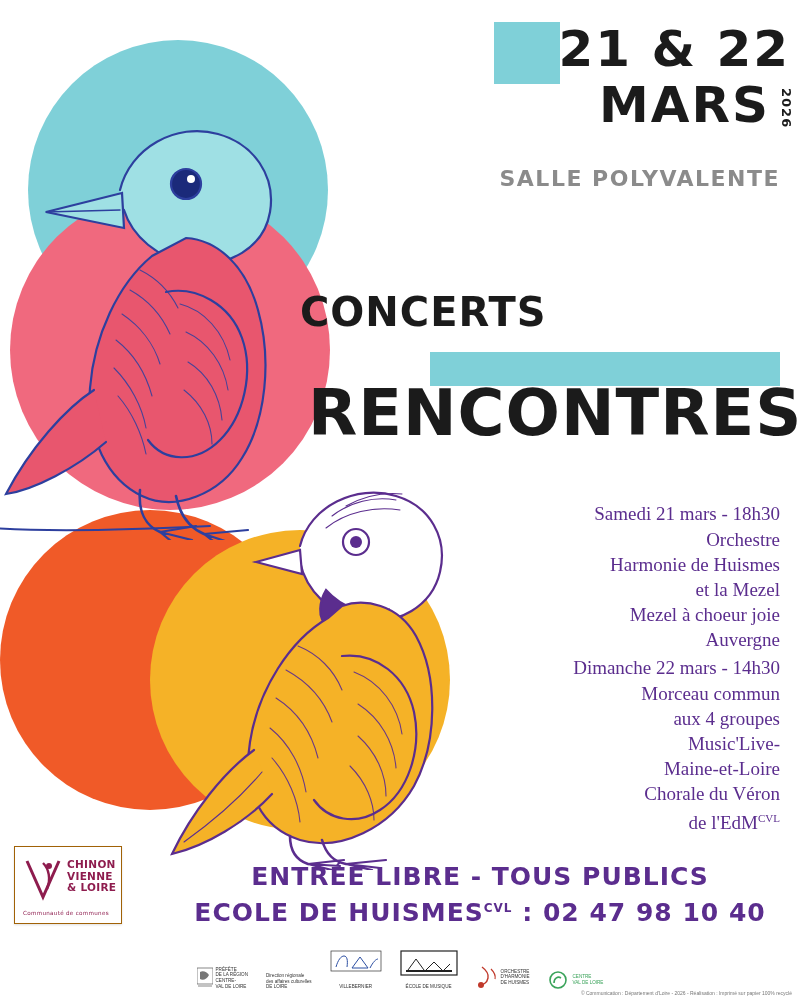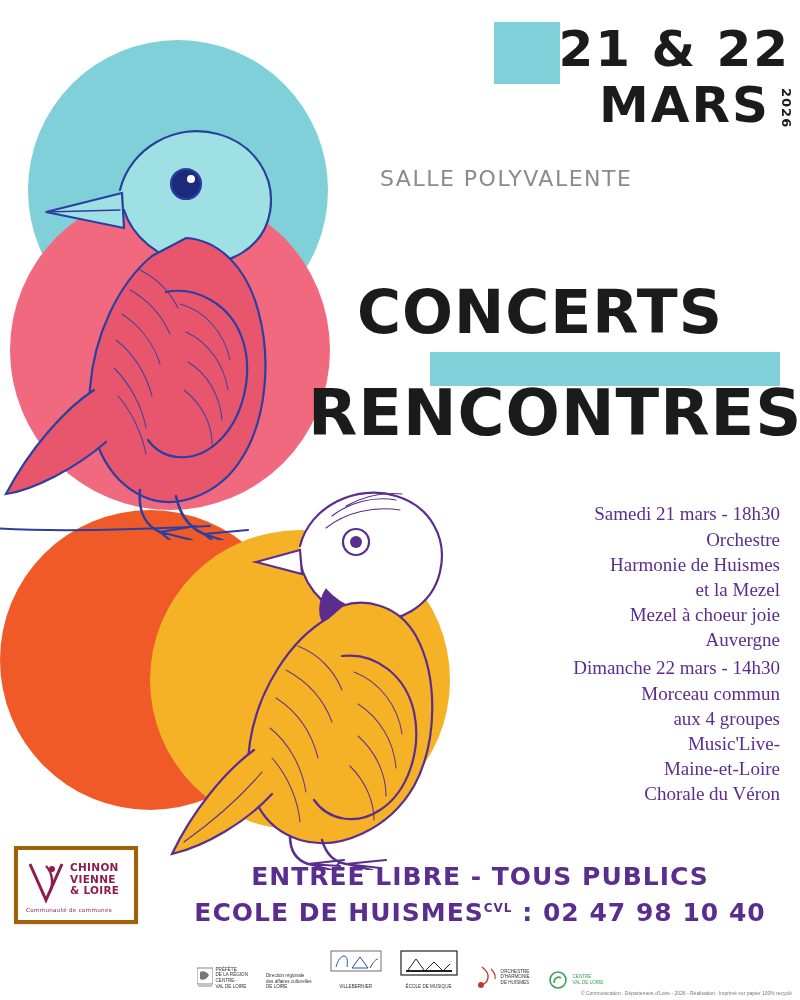--- a/index.html
+++ b/index.html
@@ -66,38 +66,39 @@
     position: absolute; left: 380px; top: 136px; width: 400px;
     text-align: right;
     font-family: "DejaVu Sans", sans-serif;
     font-weight: 700;
     font-size: 23px;
     letter-spacing: 1.5px;
     color: #1b1b1b;
   }
   #venue-hall {
     position: absolute; left: 380px; top: 166px; width: 400px;
-    font-family: "DejaVu Sans", sans-serif;
-    font-weight: 400;
+    text-align: right;
+    font-family: "DejaVu Sans", sans-serif;
+    font-weight: 700;
     font-size: 22px;
     letter-spacing: 1.5px;
     color: #8b8b8b;
   }
 
   
   #title-band {
     position: absolute; left: 430px; top: 352px;
     width: 350px; height: 34px; background: #7fd0d8;
   }
   #title-1 {
     position: absolute; left: 300px; top: 283px; width: 480px;
-    text-align: center;
-    font-family: "DejaVu Sans", sans-serif;
-    font-weight: 700;
-    font-size: 60px;
+    text-align: left;
+    font-family: "DejaVu Sans", sans-serif;
+    font-weight: 700;
+    font-size: 40px;
     letter-spacing: 1px;
     color: #1b1b1b;
     line-height: 58px;
   }
   #title-2 {
     position: absolute; left: 308px; top: 355px; width: 480px;
     text-align: right;
     font-family: "DejaVu Sans", sans-serif;
     font-weight: 700;
     font-size: 64px;
@@ -143,23 +144,23 @@
     font-weight: 700;
     font-size: 25px;
     letter-spacing: 1px;
     color: #5b2d8e;
   }
   #info-2 .sup { font-size: 12px; }
 
   
   #logo-chinon {
     position: absolute; left: 14px; top: 846px;
-    width: 124px; height: 78px;
+    width: 108px; height: 78px;
     background: #ffffff;
-    border: 4px solid #a16207;
+    border: 1px solid #a16207;
     box-shadow: 0 1px 2px rgba(0,0,0,.12);
   }
   #logo-chinon .mark {
     position: absolute; left: 8px; top: 10px; width: 40px; height: 44px;
   }
   #logo-chinon .ltxt {
     position: absolute; left: 52px; top: 12px;
     font-family: "DejaVu Sans", sans-serif;
     font-weight: 700; font-size: 10.5px; line-height: 11.5px;
     color: #8e1c4e; letter-spacing: .3px;
@@ -300,20 +301,21 @@
     <div class="prog-line">Auvergne</div>
   </div>
 
   <div class="prog" id="prog-2">
     <div class="prog-head">Dimanche 22 mars - 14h30</div>
     <div class="prog-line">Morceau commun</div>
     <div class="prog-line">aux 4 groupes</div>
     <div class="prog-line">Music'Live-</div>
     <div class="prog-line">Maine-et-Loire</div>
     <div class="prog-line">Chorale du Véron</div>
+    <div class="prog-line"><span>de l'EdM</span><span class="sup">CVL</span></div>
   </div>
 
   <div id="info-1">ENTRÉE LIBRE - TOUS PUBLICS</div>
   <div id="info-2"><span>ECOLE DE HUISMES</span><span class="sup">CVL</span><span> : 02 47 98 10 40</span></div>
 
   <div id="logo-chinon">
     <svg class="mark" viewBox="0 0 40 44">
       <path d="M4 4 L20 40 L36 4" fill="none" stroke="#8e1c4e" stroke-width="3"></path>
       <path d="M20 6 C26 12 28 22 24 32" fill="none" stroke="#8e1c4e" stroke-width="2.4"></path>
       <circle cx="26" cy="9" r="3" fill="#8e1c4e"></circle>

